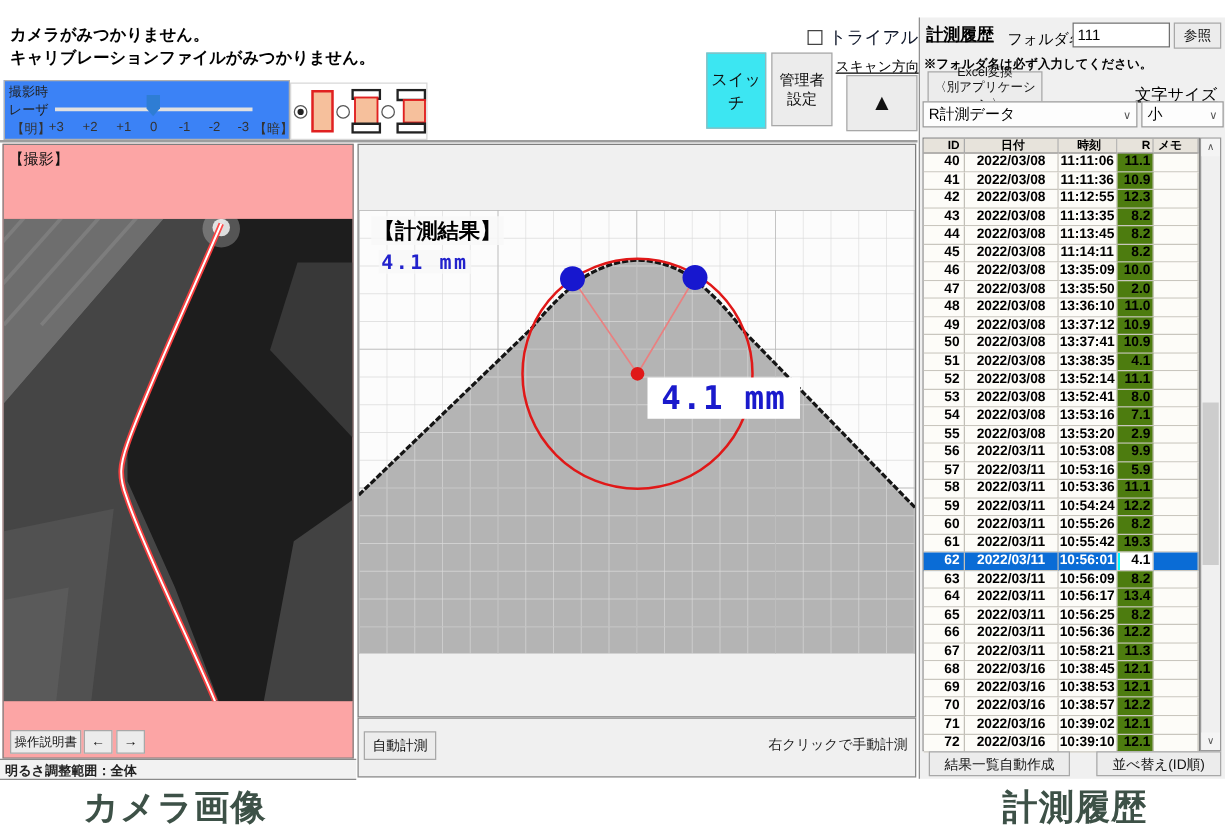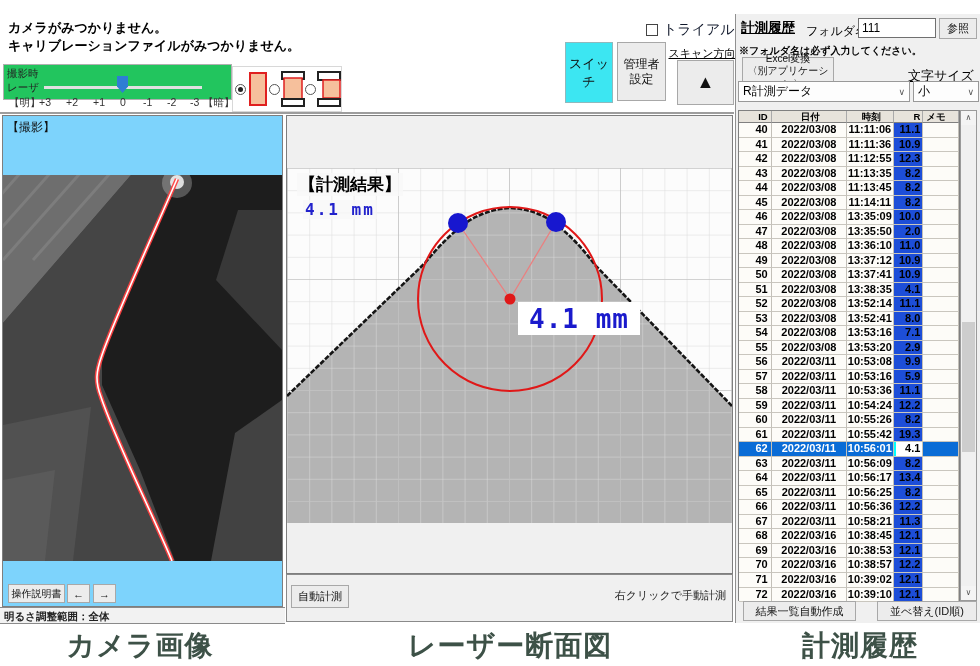--- a/index.html
+++ b/index.html
@@ -9,22 +9,22 @@
 
   
   .titlebar { position:absolute; left:0; top:0; width:980px; height:15px; background:#fff;
               display:flex; align-items:center; font-size:10px; color:#9a9a9a; }
   .app-icon { width:10px; height:10px; background:#1b1b1b; margin:0 5px 0 3px; }
   .win-btn { position:absolute; top:0; height:14px; width:26px; text-align:center; font-size:10px;
              color:#666; line-height:14px; background:#fff; }
 
   
   .msg { position:absolute; left:8px; font-size:13px; font-weight:bold; color:#000; }
-  .slider-box { position:absolute; left:3px; top:64px; width:229px; height:36px;
-                border:1px solid #b0b0b0; background:#22c55e; }
+  .slider-box { position:absolute; left:3px; top:64px; width:229px; height:48px;
+                border:1px solid #b0b0b0; background:#3b82f6; }
   .slider-lbl { position:absolute; font-size:10.5px; color:#222; }
   .slider-track { position:absolute; left:40px; top:21px; width:158px; height:3px; background:#e0e0e0; }
   .slider-thumb { position:absolute; left:113px; top:11px; width:11px; height:17px; background:#2e7dd4;
                   clip-path:polygon(0 0,100% 0,100% 62%,50% 100%,0 62%); }
   .scale-lbl { position:absolute; top:31px; font-size:10.5px; color:#333; white-space:nowrap; }
   .radio-box { position:absolute; left:232px; top:66px; width:110px; height:46px; background:#fff;
                border:1px solid #d8d8d8; display:flex; align-items:center; justify-content:space-around; padding:0 2px; }
   .radio-opt { display:flex; align-items:center; gap:1px; }
   .radio-circ { width:11px; height:11px; border:1px solid #555; border-radius:50%; background:#fff; position:relative; }
   .radio-circ.on::after { content:""; position:absolute; left:2px; top:2px; width:5px; height:5px;
@@ -35,21 +35,21 @@
          align-items:center; justify-content:center; text-align:center; font-size:11px; color:#111; cursor:default; }
   .btn-switch { left:565px; top:42px; width:48px; height:61px; background:#3ce6f2; border-color:#8fb9bd; font-size:13px; }
   .btn-admin { left:617px; top:42px; width:49px; height:59px; font-size:12px; line-height:1.2; }
   .scan-lbl { position:absolute; left:668px; top:46px; width:68px; font-size:11px; text-align:center;
               text-decoration:underline; }
   .btn-scan { left:677px; top:60px; width:57px; height:45px; font-size:18px; }
   .hdiv { position:absolute; left:0; top:112px; width:734px; height:2px; background:#9d9d9d; }
 
   
   .cam-panel { position:absolute; left:2px; top:115px; width:281px; height:492px;
-               border:1px solid #7e7e7e; background:#7dd3fc; }
+               border:1px solid #7e7e7e; background:#fca5a5; }
   .cam-header { position:absolute; left:4px; top:3px; font-size:12px; color:#111; }
   .cam-photo { position:absolute; left:0; top:59px; width:279px; height:386px; }
   .cam-strip { position:absolute; left:0; top:607px; width:285px; height:17px; background:#f2f2f2;
                border-top:1px solid #8a8a8a; border-bottom:1px solid #8a8a8a; }
   .cam-status { position:absolute; left:4px; top:2px; font-size:10.5px; font-weight:bold; color:#222; }
 
   
   .graph-panel { position:absolute; left:286px; top:115px; width:447px; height:459px;
                  border:1px solid #7e7e7e; background:#f0f0f0; }
   .graph-svg { position:absolute; left:0; top:52px; width:445px; height:355px; }
@@ -89,21 +89,21 @@
            border:1px solid #808080; }
   .thead { display:flex; height:12px; }
   .hcell { background:#e7e3db; border-right:1px solid #aaa; border-bottom:1px solid #808080;
            font-size:9.5px; font-weight:bold; padding-left:3px; overflow:hidden; line-height:12px; }
   .trow { display:flex; height:14.52px; }
   .tcell { border-right:1px solid #c3c0b8; border-bottom:1px solid #c9c6be; font-size:11px; font-weight:bold;
            overflow:hidden; line-height:13.5px; background:#fdfcf8; white-space:nowrap; }
   .c-id   { width:33px; text-align:right; padding-right:3px; }
   .c-date { width:76px; text-align:center; }
   .c-time { width:47px; text-align:center; }
-  .c-r    { width:30px; text-align:right; padding-right:2px; background:#1d4ed8; }
+  .c-r    { width:30px; text-align:right; padding-right:2px; background:#4d7c0f; }
   .c-memo { width:36px; }
   .trow.sel .tcell { background:#0a6cd6; color:#fff; }
   .trow.sel .c-r { background:#fff; color:#000; box-shadow:inset 2px 0 0 #00ffff; }
   .scrollbar { position:absolute; left:224px; top:96px; width:17px; height:491px; background:#f0f0f0;
                border:1px solid #9a9a9a; }
   .sb-btn { position:absolute; left:0; width:15px; height:14px; background:#f4f4f4; color:#555;
             font-size:8px; text-align:center; line-height:14px; }
   .sb-thumb { position:absolute; left:1px; top:211px; width:13px; height:130px; background:#cdcdcd; }
   .btn-autocreate { left:7px; top:587px; width:113px; height:20px; font-size:11px; }
   .btn-sort { left:141px; top:587px; width:100px; height:20px; font-size:11px; }
@@ -238,21 +238,20 @@
     <div class="result-header">【計測結果】</div>
     <div class="result-value">4.1 mm</div>
     <div class="measure-box">4.1 mm</div>
   </div>
   <div class="graph-strip">
     <div class="btn btn-auto">自動計測</div>
     <div class="hint">右クリックで手動計測</div>
   </div>
 
   <div class="caption" style="left:30px; width:220px;">カメラ画像</div>
-  <div class="caption" style="left:360px; width:300px;">レーザー断面図</div>
   <div class="caption" style="left:770px; width:180px;">計測履歴</div>
 
   <div class="hist-panel">
     <div class="hist-title">計測履歴</div>
     <div class="folder-lbl">フォルダ名:</div>
     <input class="folder-input" value="111" style="">
     <div class="btn btn-browse">参照</div>
     <div class="note">※フォルダ名は必ず入力してください。</div>
     <div class="btn btn-excel">
       <div>

